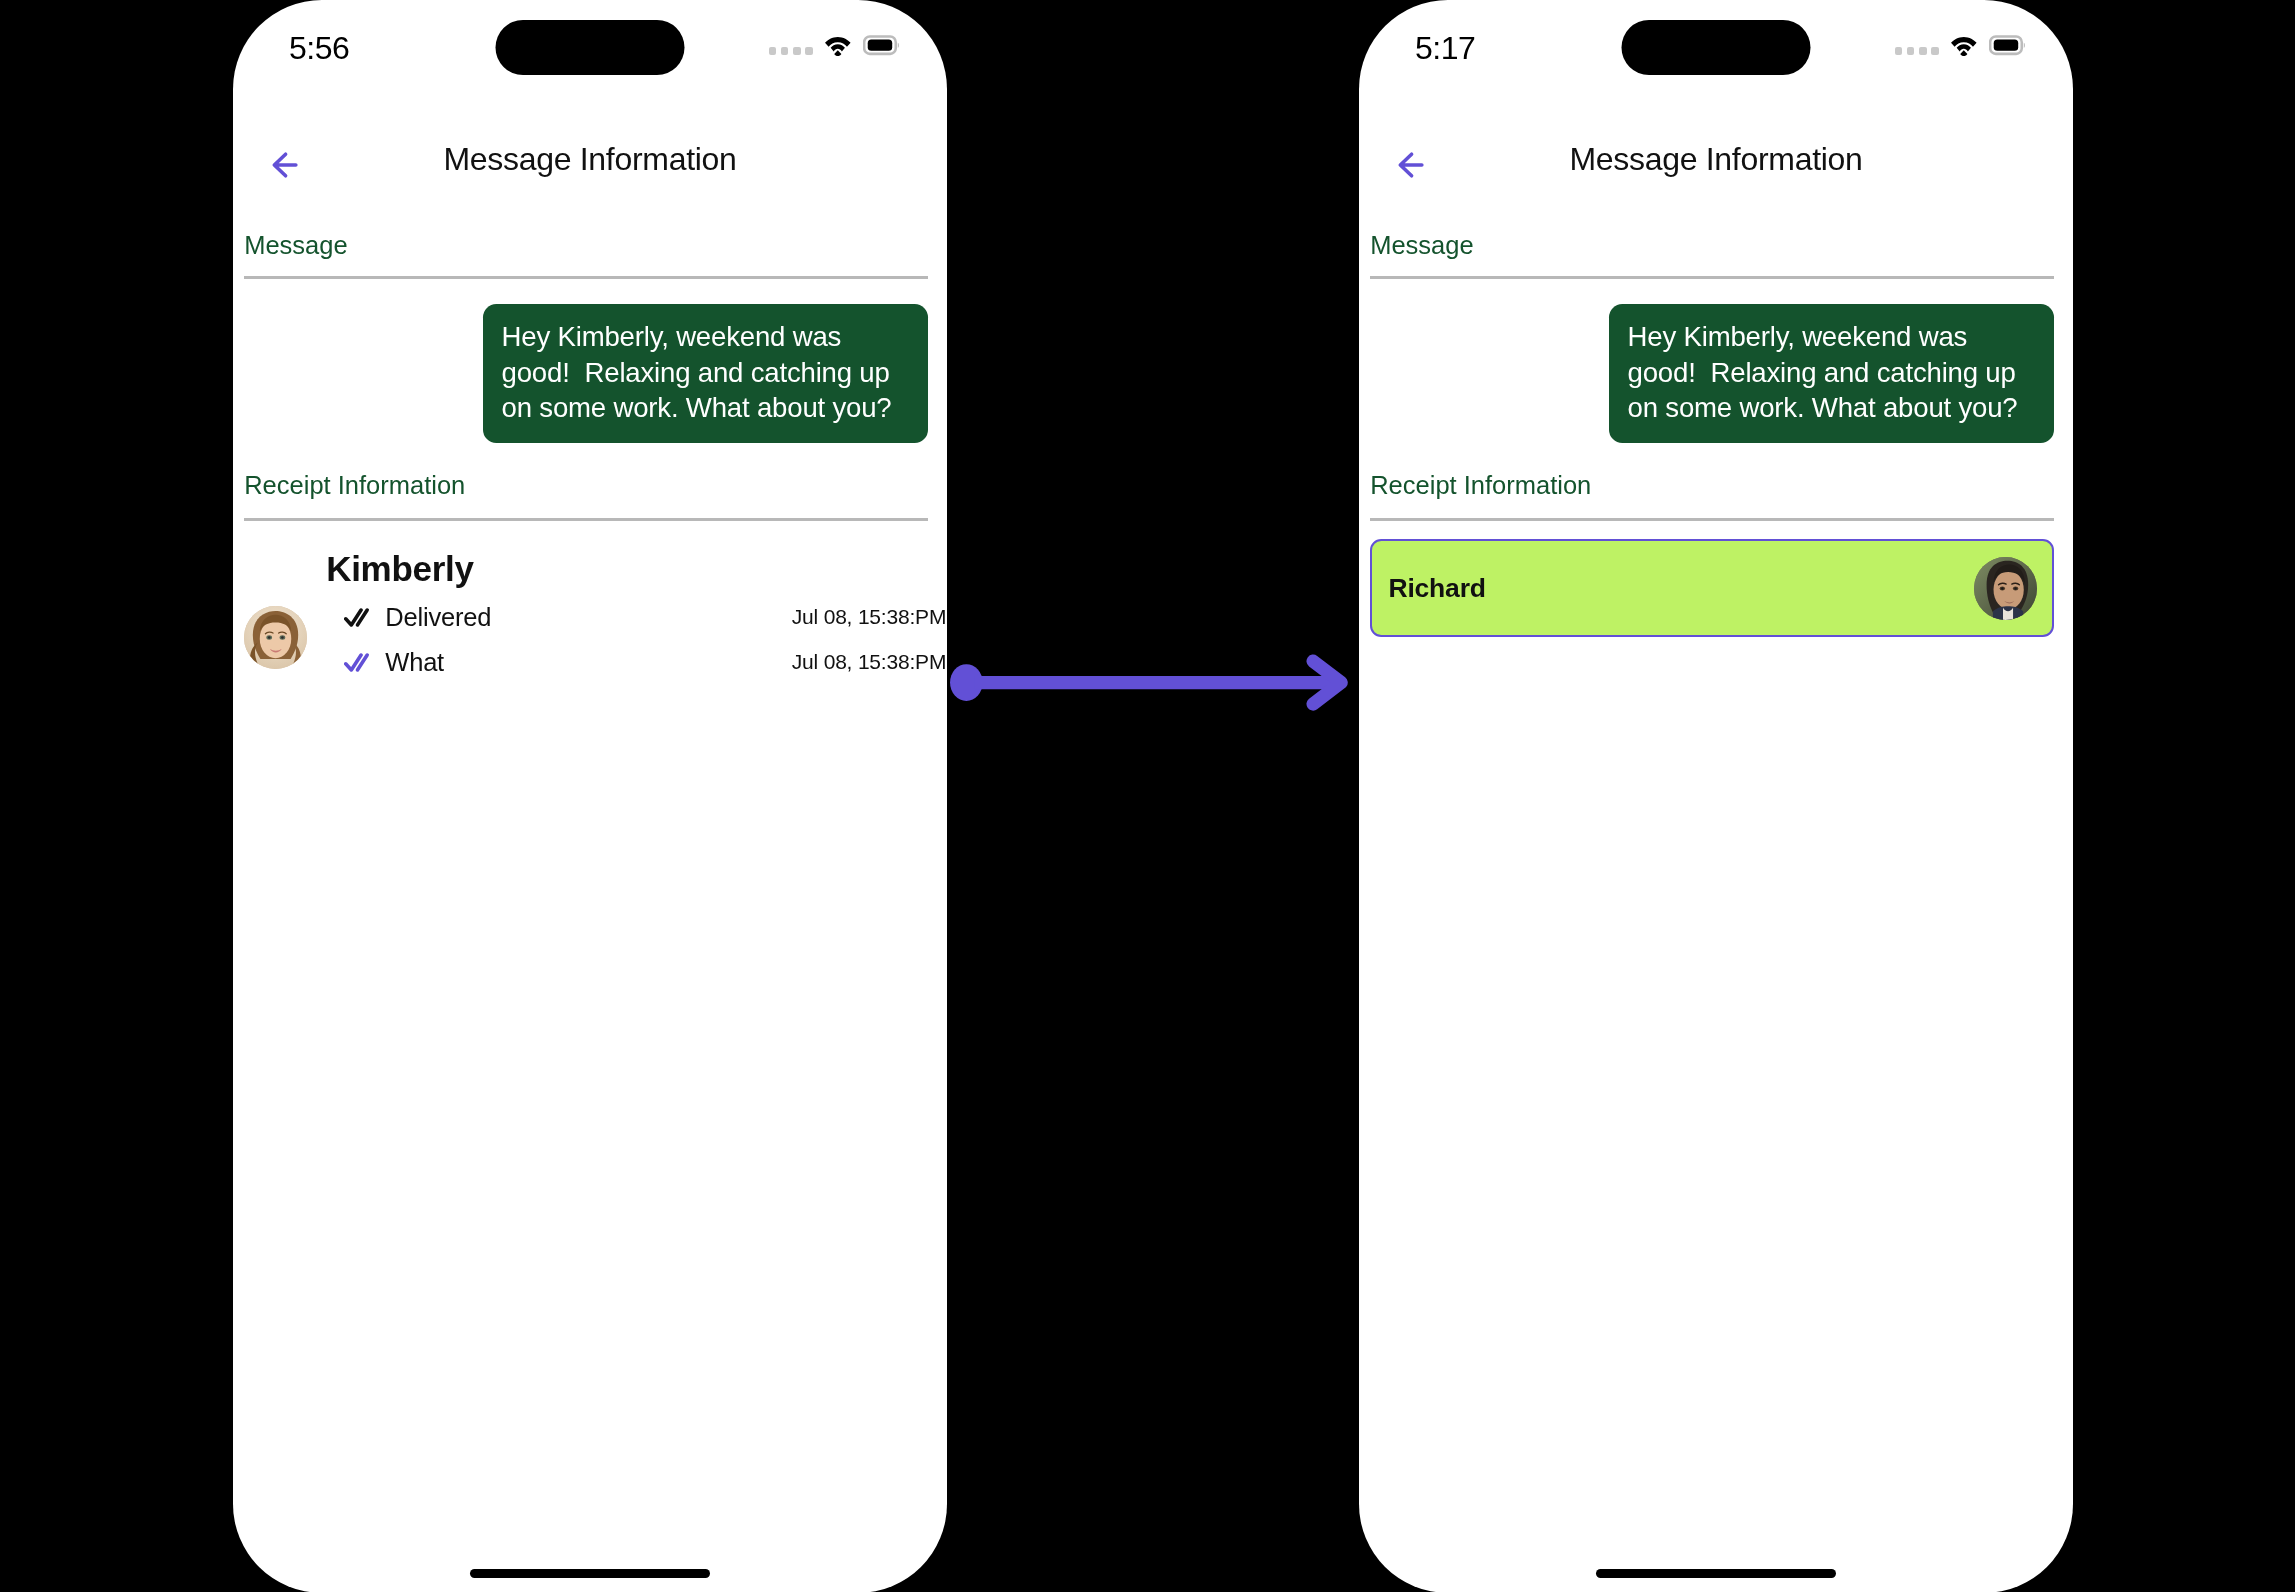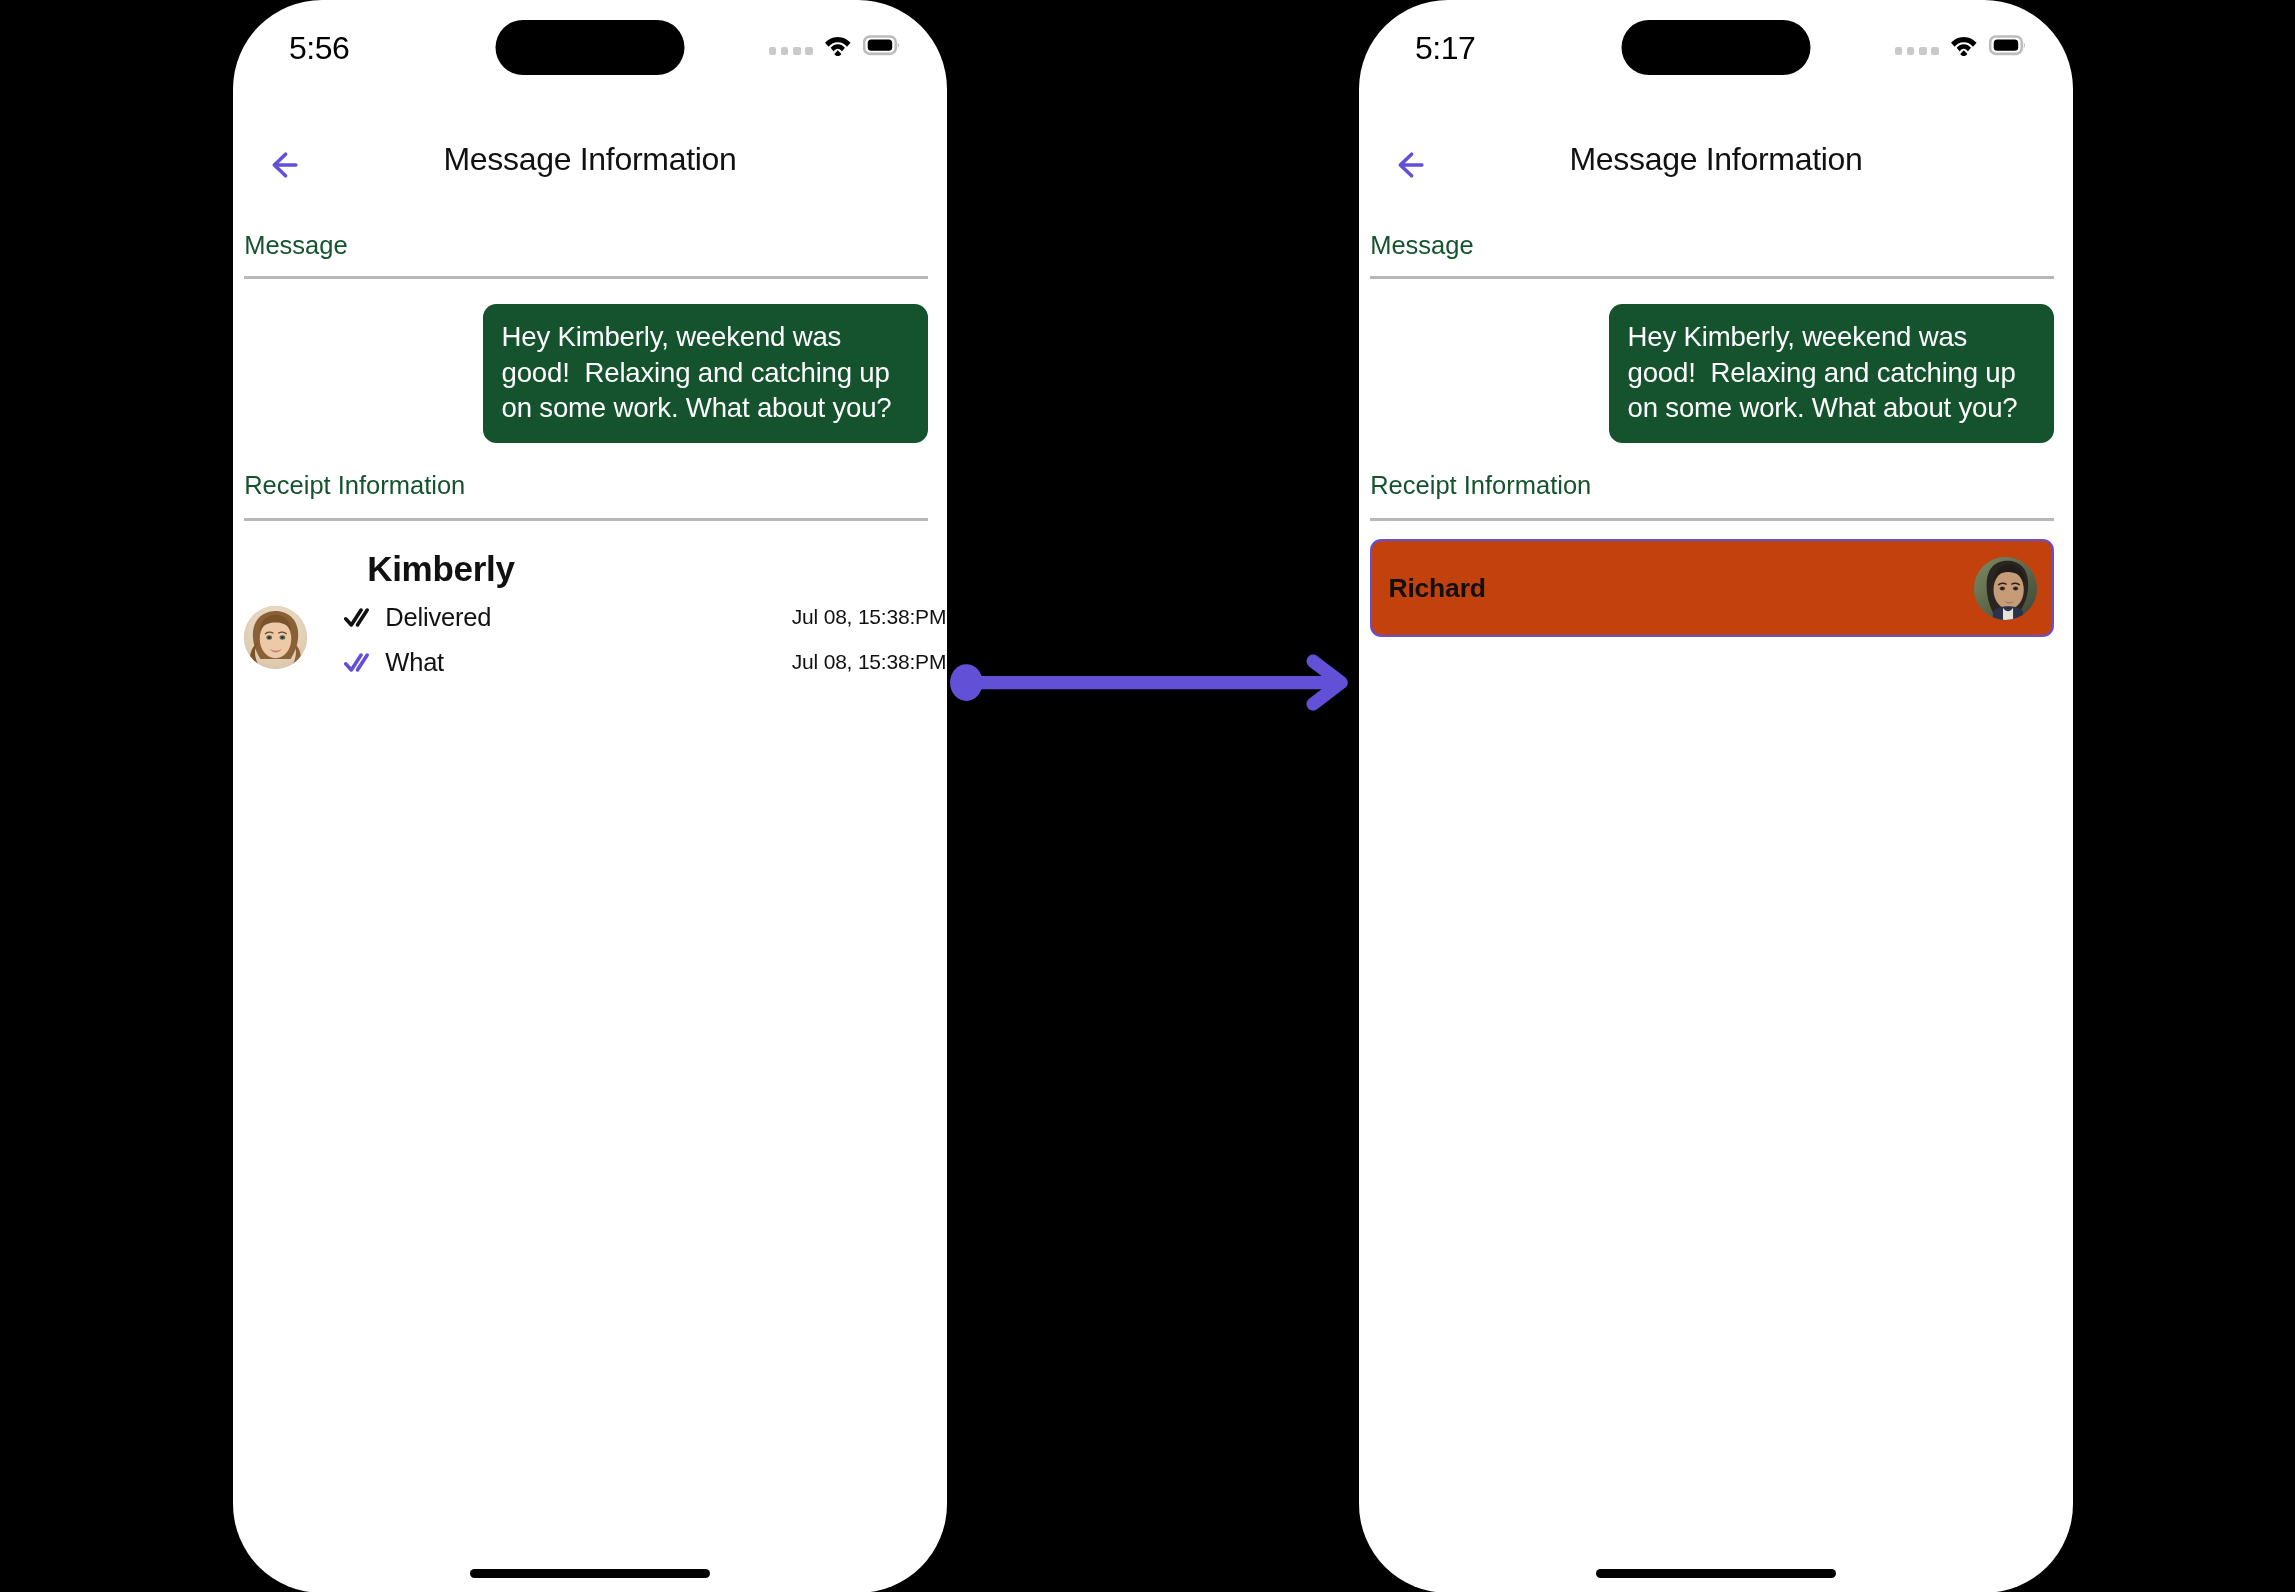--- a/index.html
+++ b/index.html
@@ -181,21 +181,20 @@
     background: #d9c3a8;
   }
   .receipt-name {
     position: absolute;
     left: 82px;
     top: 0px;
     font-size: 35px;
     font-weight: 600;
     color: #111;
     letter-spacing: -0.3px;
-    margin-left: 41px;
   }
   .receipt-rows {
     position: absolute;
     left: 100px;
     top: 50px;
     width: 602px;
   }
   .receipt-row {
     display: flex;
     align-items: center;
@@ -219,21 +218,21 @@
   }
 
   
   .contact-card {
     position: absolute;
     top: 337px;
     left: 0px;
     width: 684px;
     height: 98px;
     box-sizing: border-box;
-    background: #c2410c;
+    background: #bef264;
     border: 2.6px solid #6250D6;
     border-radius: 11.2px;
     display: flex;
     align-items: center;
     justify-content: space-between;
     padding: 0 15.3px 0 16.3px;
   }
   .contact-name {
     font-size: 26.5px;
     font-weight: 700;

